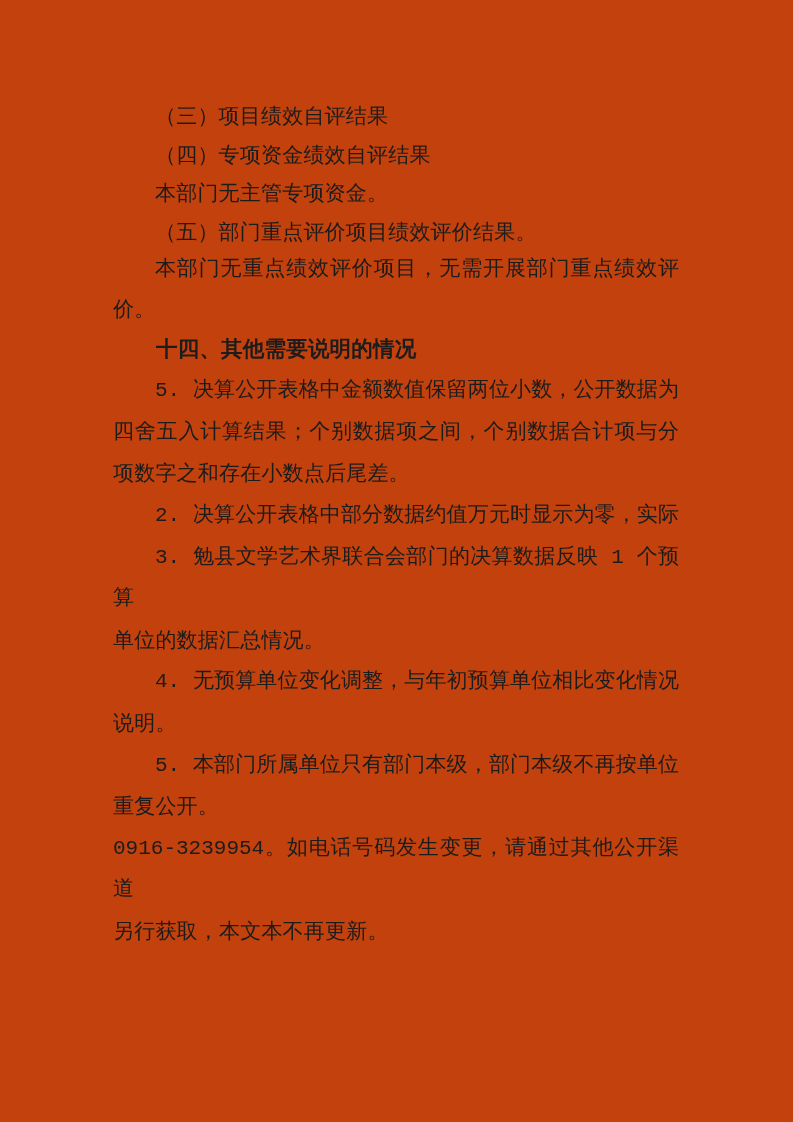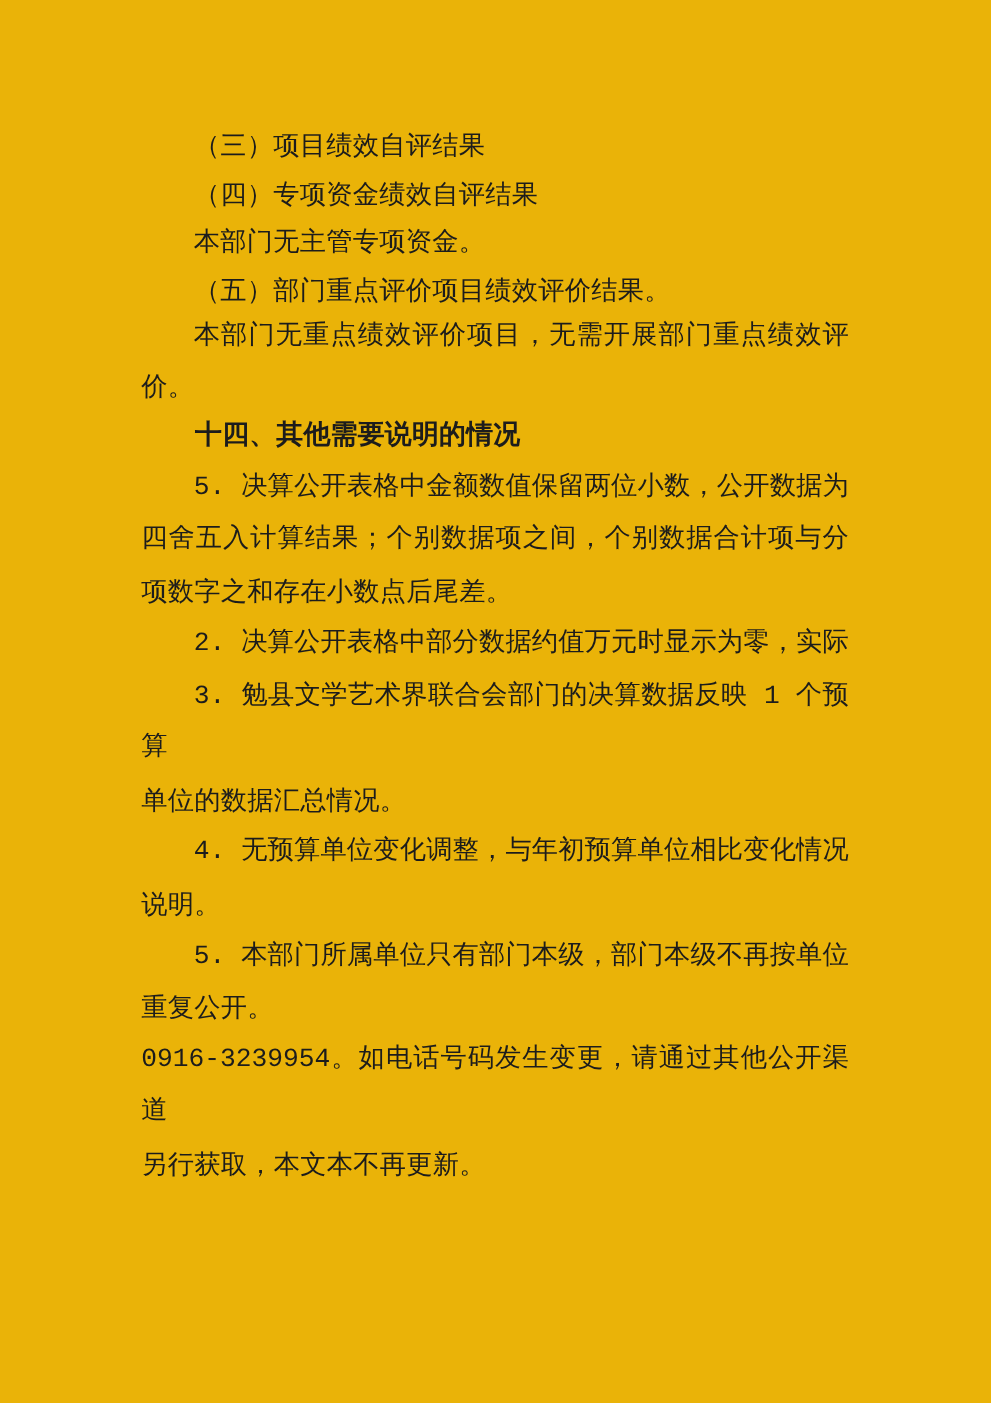--- a/index.html
+++ b/index.html
@@ -13,21 +13,21 @@
     position: relative;
     overflow: hidden;
     font-family: "Liberation Serif", "DejaVu Serif", serif;
     color: #1c1c1c;
   }
   .page {
     position: absolute;
     left: 0; top: 0;
     width: 793px;
     height: 1122px;
-    background: #eab308;
+    background: #c2410c;
   }
   .content {
     position: absolute;
     left: 113px;
     top: 97px;
     width: 566px;
   }
   .block-a .ln { line-height: 38.6px; }
   .block-b .ln { line-height: 41.6px; }
   .ln {
@@ -42,21 +42,21 @@
     text-align-last: justify;
     text-justify: inter-ideograph;
     letter-spacing: 0;
     font-family: Liberation Mono, monospace;
   }
   .sub {
     
     font-weight: 500;
   }
   .head {
-    font-family: Liberation Mono, monospace;
+    font-family: Liberation Sans, sans-serif;
     font-weight: 700;
     font-size: 21.5px;
   }
 </style>
 </head>
 <body>
 
 <div class="page">
   <div class="content">
 

